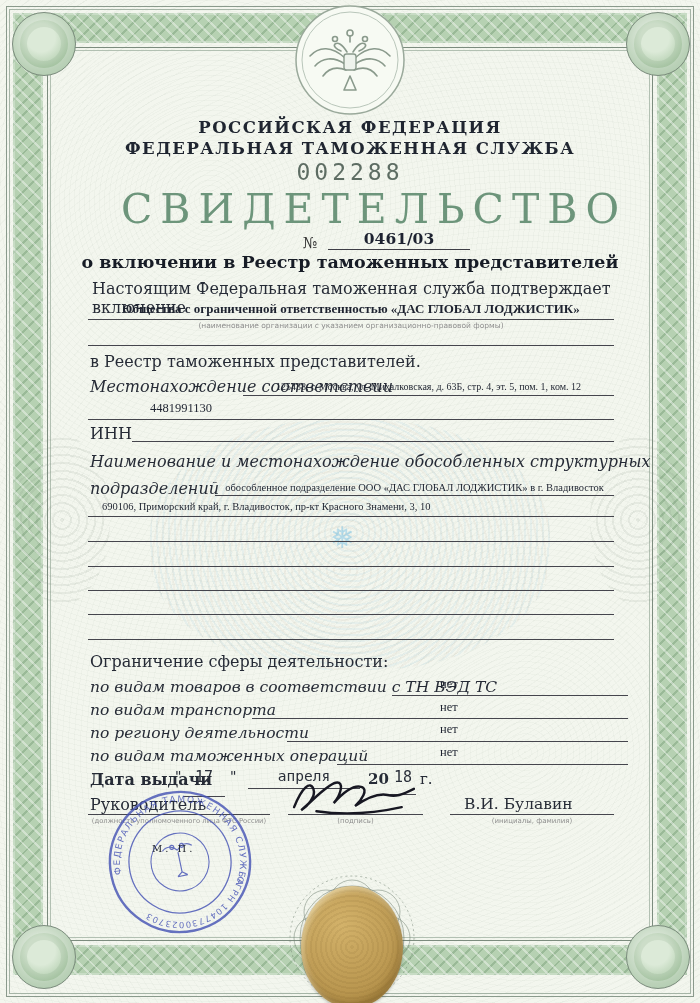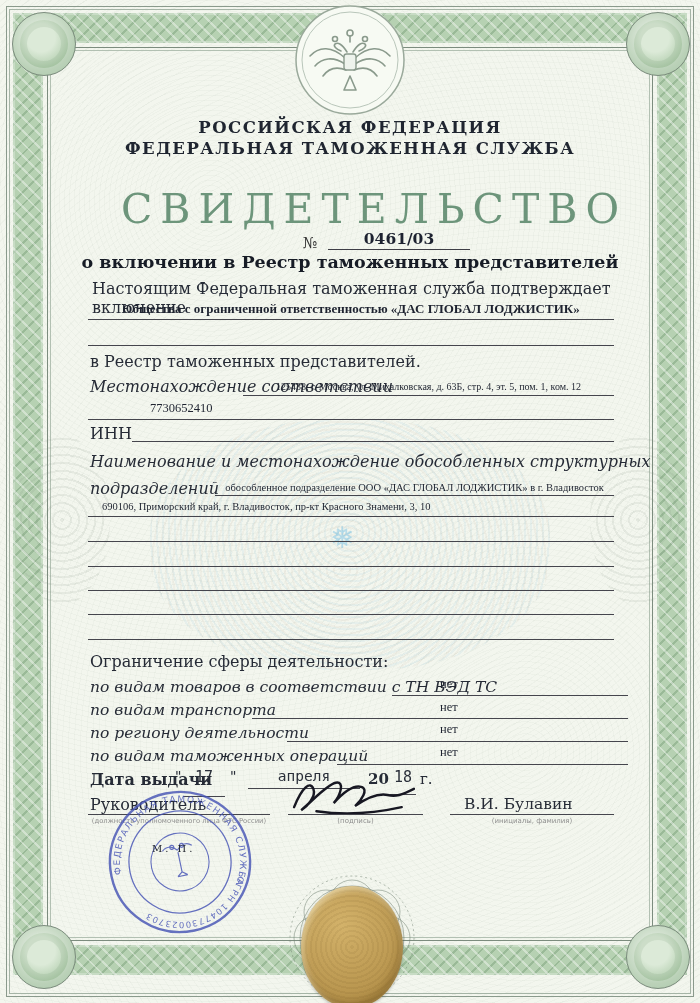--- a/index.html
+++ b/index.html
@@ -109,33 +109,35 @@
         <circle cx="73" cy="37" r="2.5"></circle>
         <circle cx="58" cy="31" r="3"></circle>
       <path d="M58,34 L58,40"></path>
       <path d="M58,74 L52,88 M58,74 L64,88 M52,88 L64,88"></path>
     </g>
     <rect x="52" y="52" width="12" height="16" rx="2.5" fill="#eef3ec" stroke="#8a9a8c" stroke-width="1.4"></rect>
   </svg>
 
   <div class="abs center-line country">РОССИЙСКАЯ ФЕДЕРАЦИЯ</div>
   <div class="abs center-line agency">ФЕДЕРАЛЬНАЯ ТАМОЖЕННАЯ СЛУЖБА</div>
+  <div class="abs center-line form-number">002288</div>
   <div class="abs center-line doc-title">СВИДЕТЕЛЬСТВО</div>
   <span class="abs num-label">№</span>
   <div class="abs num-line">0461/03</div>
   <div class="abs center-line subtitle">о включении в Реестр таможенных представителей</div>
 
   <div class="abs serif" style="left:92px;top:279px;">Настоящим Федеральная таможенная служба подтверждает включение</div>
   <div class="abs value" style="left:88px;top:301px;width:526px;text-align:center;font-size:13px;font-weight:bold;border-bottom:1.2px solid #45454d;padding-bottom:2px;">Общества с ограниченной ответственностью «ДАС ГЛОБАЛ ЛОДЖИСТИК»</div>
+  <div class="caption" style="left:88px;top:321px;width:526px;">(наименование организации с указанием организационно-правовой формы)</div>
   <div class="rule" style="top:345px;"></div>
   <div class="abs serif" style="left:90px;top:352px;">в Реестр таможенных представителей.</div>
 
   <div class="abs serif italic" style="left:90px;top:377px;">Местонахождение соответствии</div>
   <div class="abs value" style="left:243px;top:381px;width:371px;font-size:10px;text-align:center;border-bottom:1.2px solid #45454d;padding-bottom:3px;">125438, г. Москва, ул. Михалковская, д. 63Б, стр. 4, эт. 5, пом. 1, ком. 12</div>
-  <div class="abs value" style="left:150px;top:401px;font-size:12.5px;">7730652410</div>
+  <div class="abs value" style="left:150px;top:401px;font-size:12.5px;">4481991130</div>
   <div class="rule" style="top:419px;"></div>
 
   <div class="abs serif" style="left:90px;top:424px;">ИНН</div>
   <div class="rule" style="left:132px;width:482px;top:441px;"></div>
 
   <div class="abs serif italic" style="left:90px;top:452px;">Наименование и местонахождение обособленных структурных</div>
   <div class="abs serif italic" style="left:90px;top:479px;">подразделений</div>
   <div class="abs value" style="left:215px;top:482px;width:399px;font-size:10.5px;text-align:center;border-bottom:1.2px solid #45454d;padding-bottom:2px;">обособленное подразделение ООО «ДАС ГЛОБАЛ ЛОДЖИСТИК» в г. Владивосток</div>
   <div class="abs value" style="left:102px;top:501px;font-size:10.5px;">690106, Приморский край,  г. Владивосток, пр-кт Красного Знамени, 3, 10</div>
   <div class="rule" style="top:516px;"></div>

